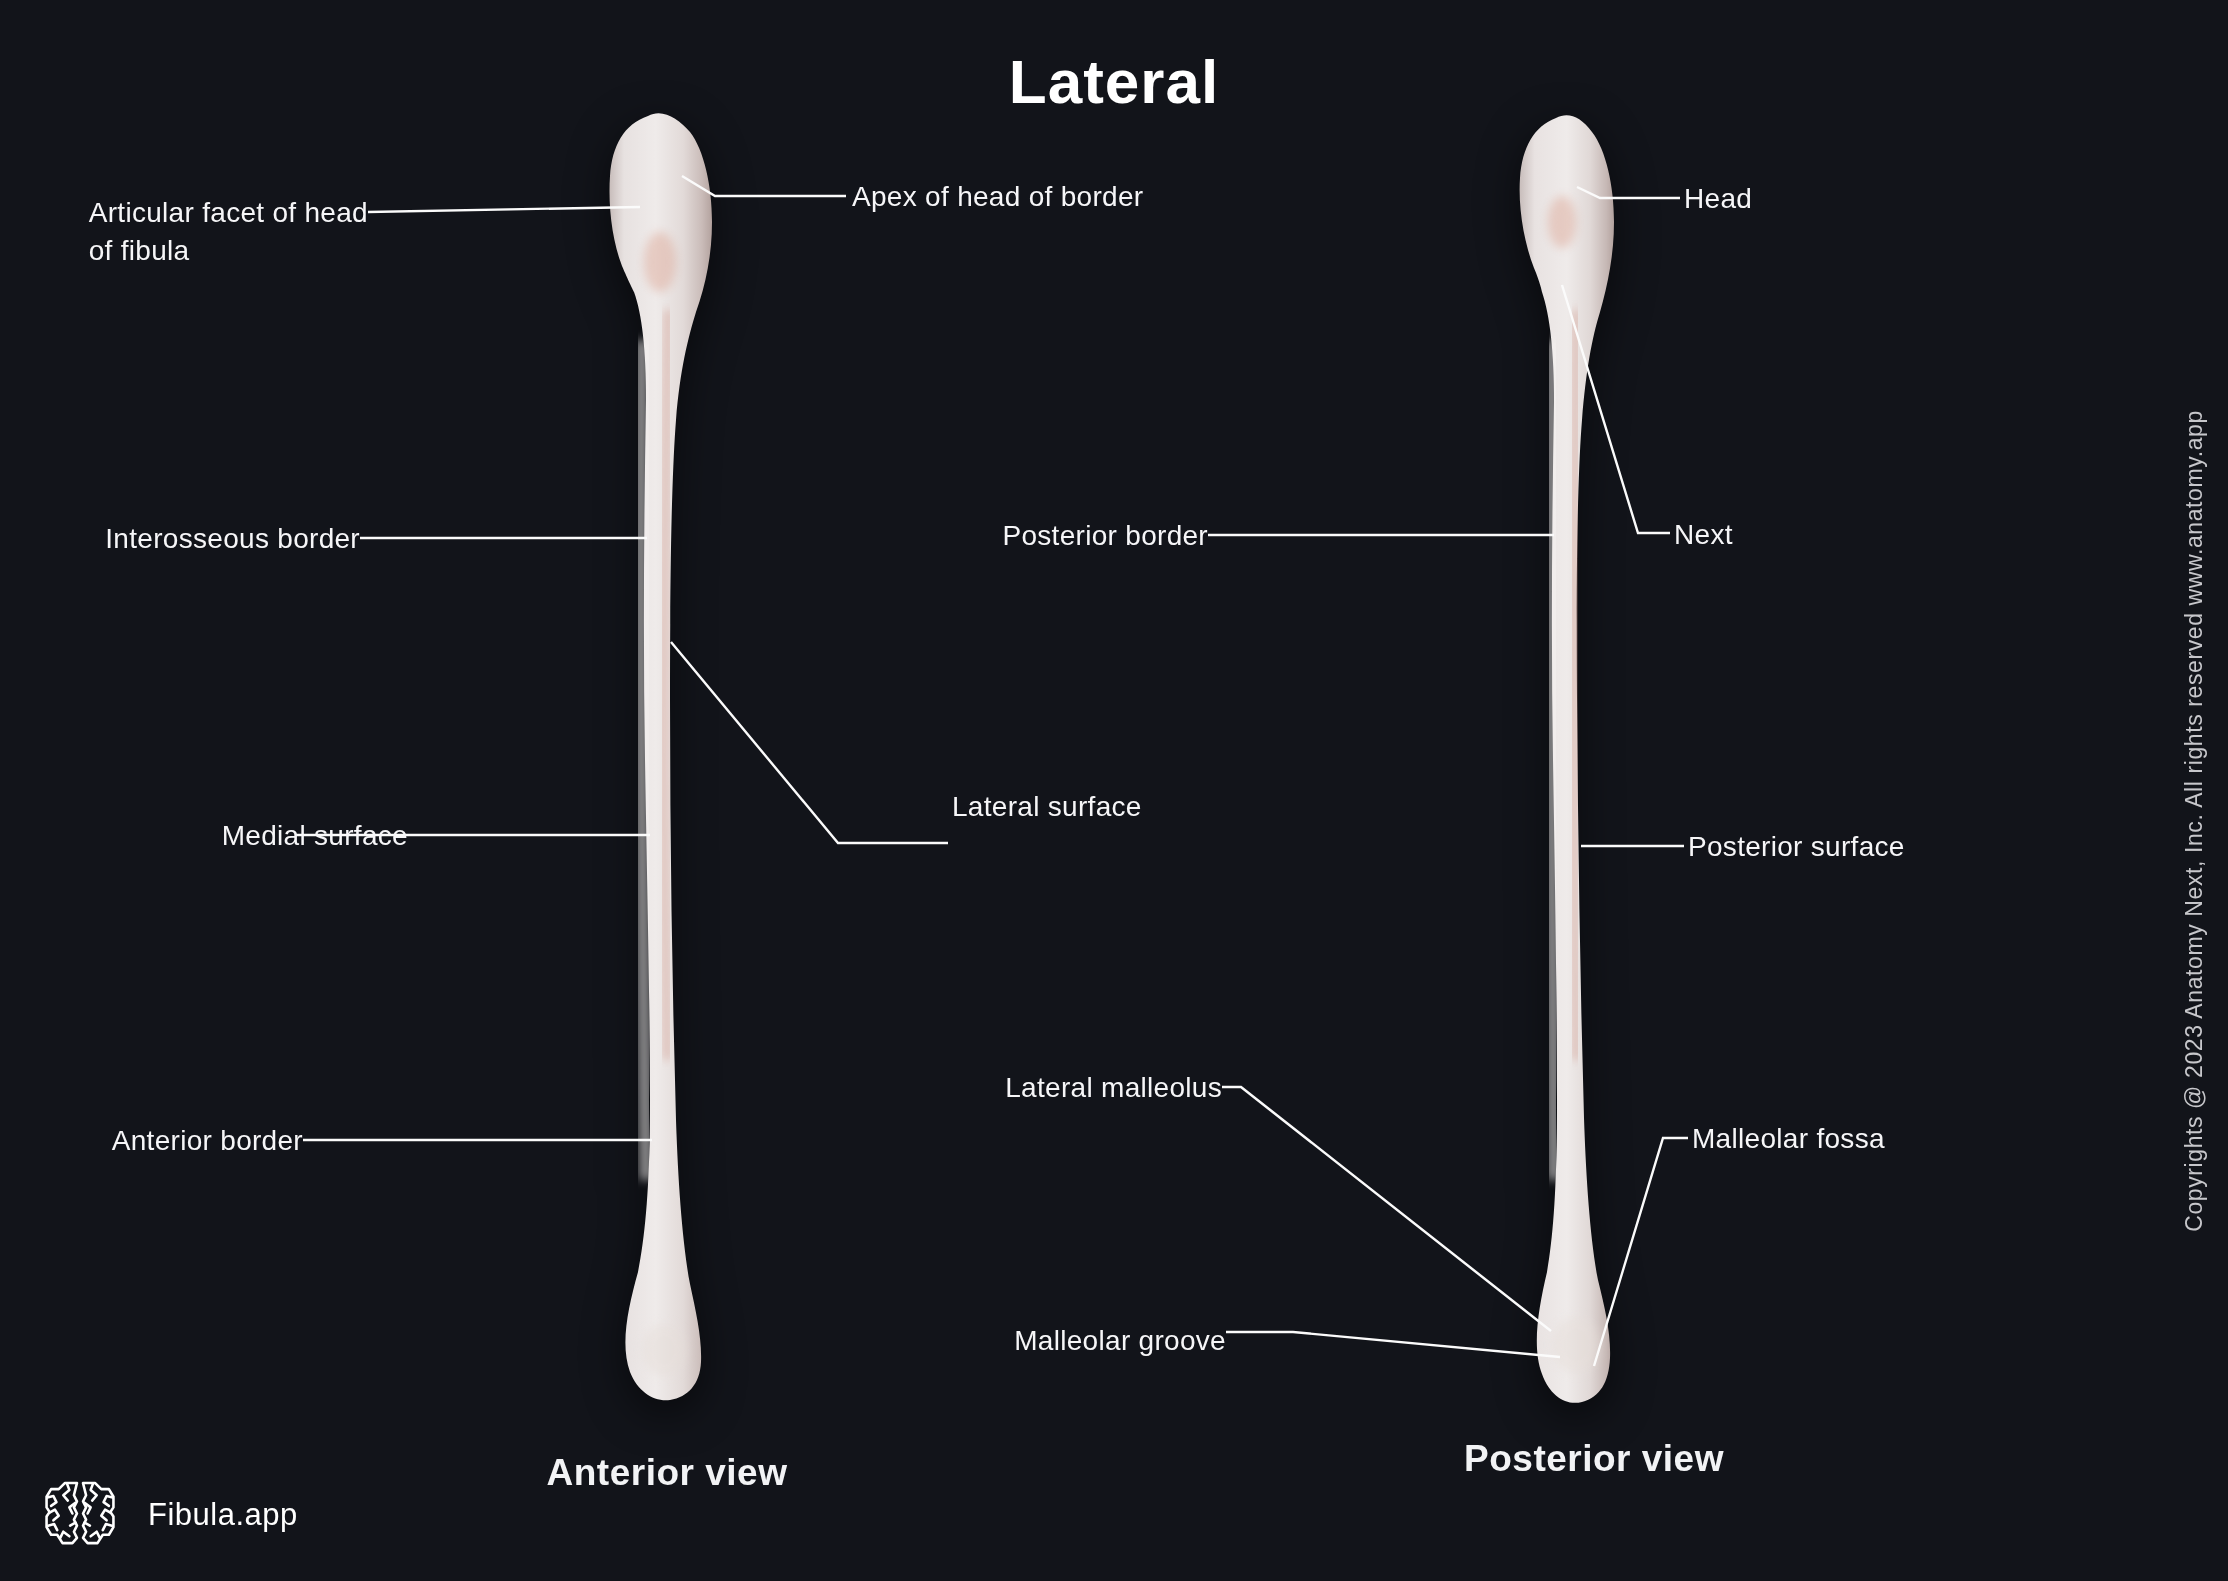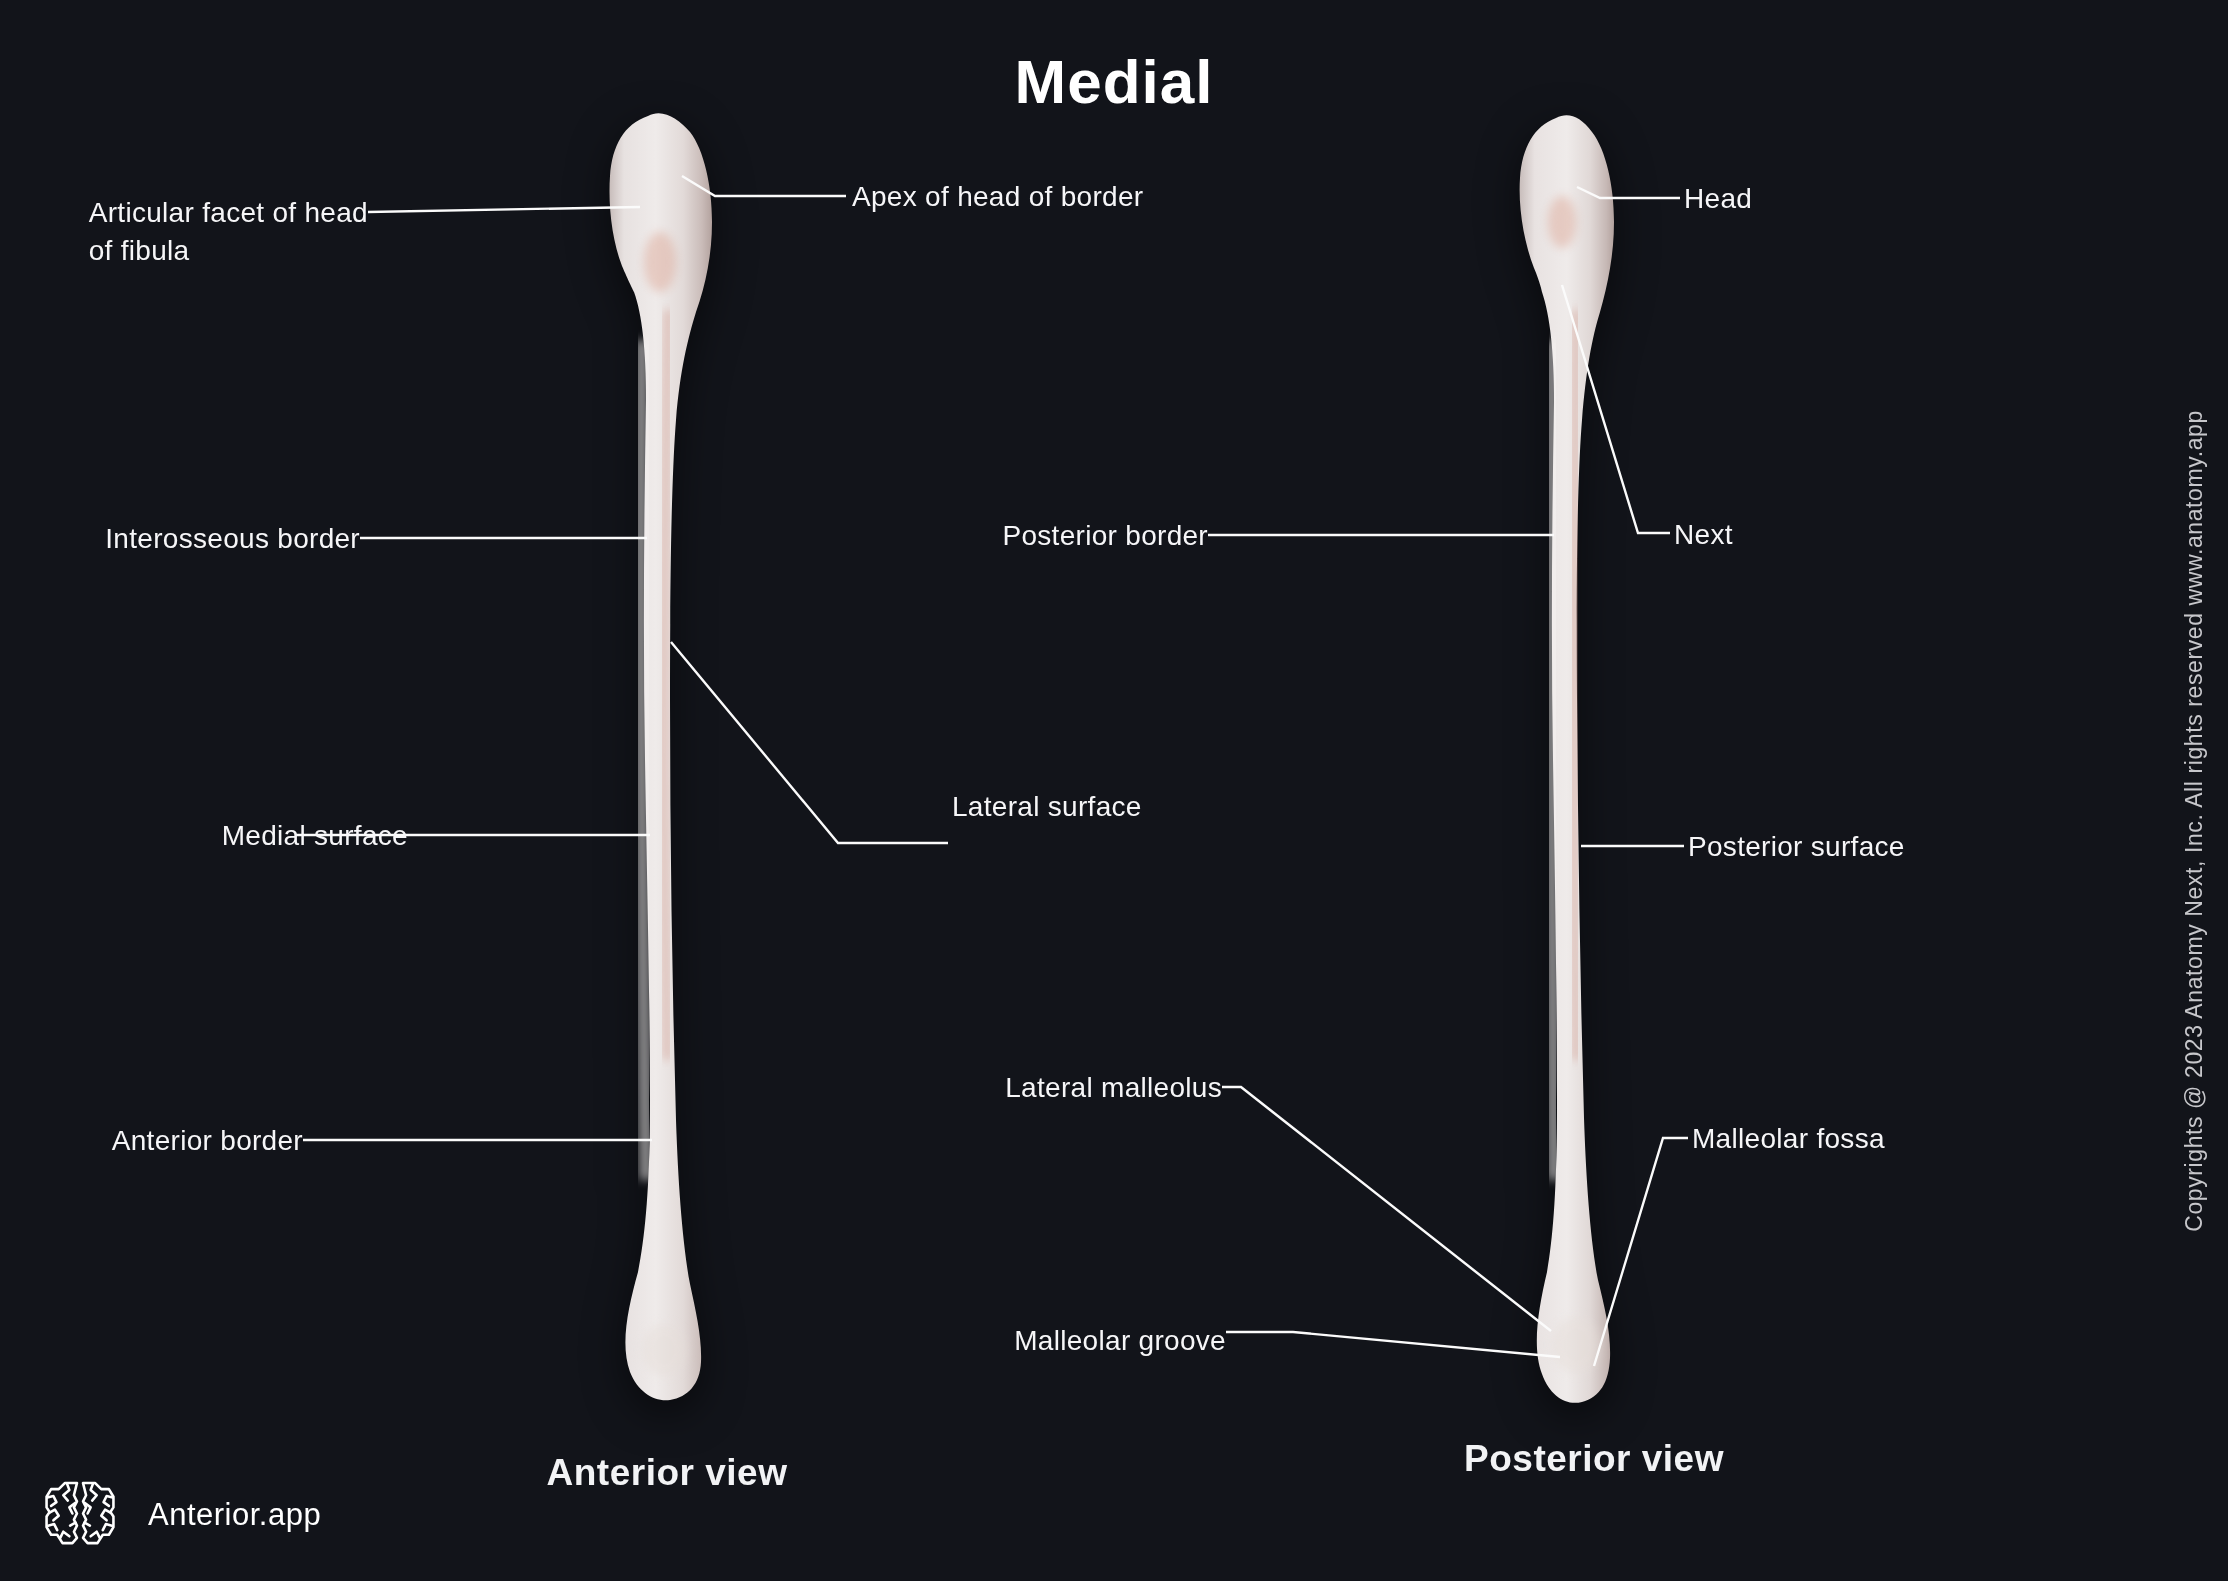--- a/index.html
+++ b/index.html
@@ -33,21 +33,21 @@
     position:absolute;left:1736px;top:806px;width:920px;height:30px;
     transform:rotate(-90deg);text-align:center;
     color:#c7c7cb;font-size:23px;letter-spacing:.6px;white-space:nowrap;
   }
 </style>
 </head>
 <body>
 
 <div class="canvas">
 
-  <div class="title">Medial</div>
+  <div class="title">Lateral</div>
 
   <svg class="artsvg" width="2228" height="1581" viewBox="0 0 2228 1581">
     <defs>
       <linearGradient id="boneGradL" x1="0" y1="0" x2="1" y2="0">
         <stop offset="0" stop-color="#c8bdbb"></stop>
         <stop offset="0.14" stop-color="#e7e1e0"></stop>
         <stop offset="0.45" stop-color="#efebea"></stop>
         <stop offset="0.72" stop-color="#e2dad8"></stop>
         <stop offset="0.9" stop-color="#cabcb9"></stop>
         <stop offset="1" stop-color="#b3a29e"></stop>
@@ -139,18 +139,18 @@
         <path d="M33 9 L36 17 L28 24 L34 31"></path>
         <path d="M7 27 L15 25 L19 33 L12 38"></path>
         <path d="M10 47 L17 43 L22 51 L15 57"></path>
         <path d="M8 64 L16 62 L20 70"></path>
         <path d="M24 80 L28 72 L36 78"></path>
         <path d="M44 34 L36 40 L40 48"></path>
         <path d="M44 60 L37 64"></path>
       </g>
       <use href="#hemiL" transform="translate(100,0) scale(-1,1)"></use>
     </svg>
-    <div class="logo-text">Anterior.app</div>
+    <div class="logo-text">Fibula.app</div>
   </div>
 
   <div class="copyright">Copyrights @ 2023 Anatomy Next, Inc. All rights reserved www.anatomy.app</div>
 
 </div>
 
 </body></html>

